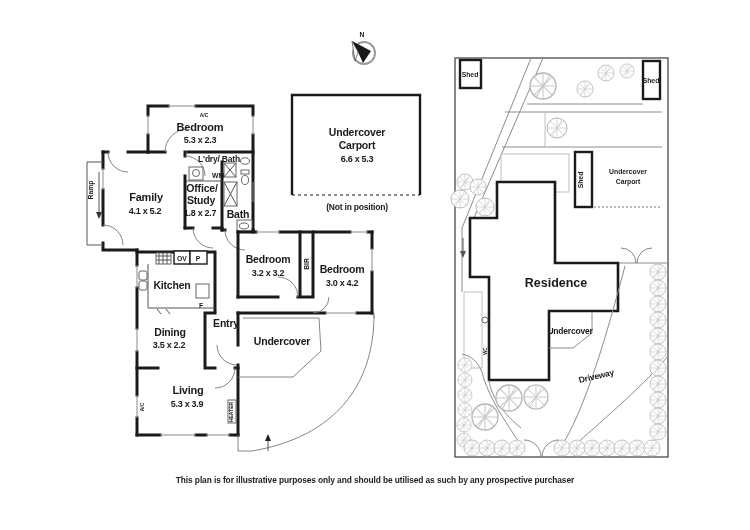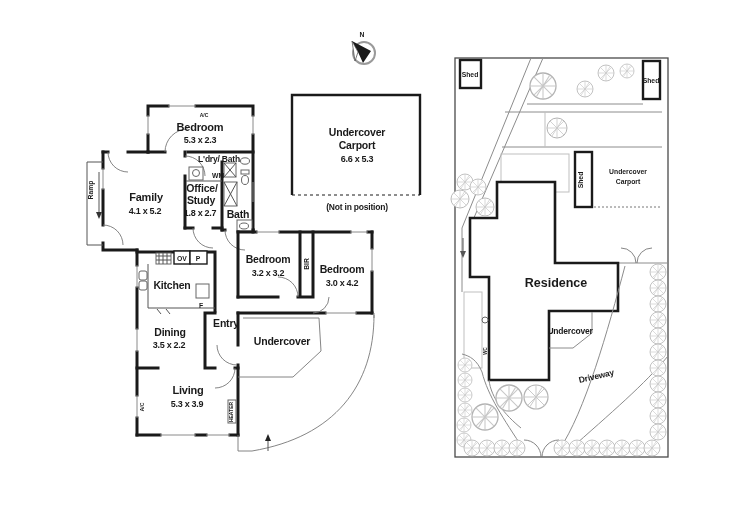--- a/index.html
+++ b/index.html
@@ -269,14 +269,15 @@
     <text x="628" y="174" class="mid t-small">Undercover</text>
     <text x="628" y="184" class="mid t-small">Carport</text>
     <text x="556" y="287" class="mid t-res">Residence</text>
     <text x="570" y="334" class="mid t-med">Undercover</text>
     <text x="597" y="379" class="mid t-med" transform="rotate(-13 597 379)">Driveway</text>
     <text x="487" y="351" class="t-micro" transform="rotate(-90 487 351)" text-anchor="middle">WC</text>
   </g>
 </svg>
 
 <div id="disclaimer">
+  <div>This plan is for illustrative purposes only and should be utilised as such by any prospective purchaser</div>
 </div>
 </div>
 
 </body></html>

